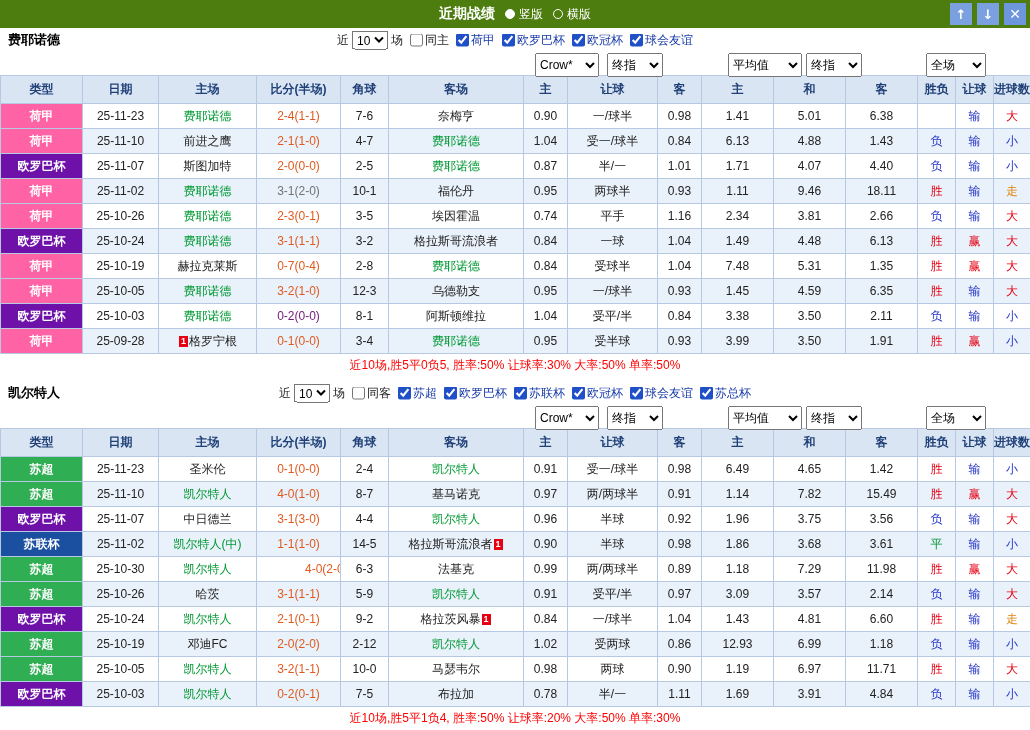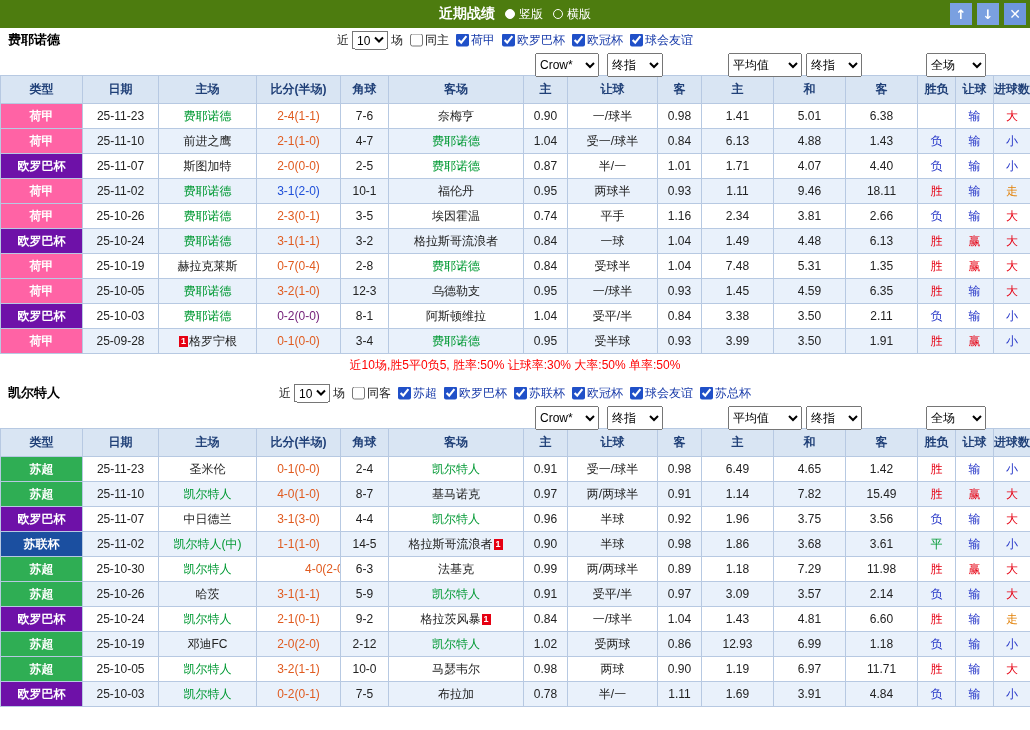--- a/index.html
+++ b/index.html
@@ -254,21 +254,21 @@
           <td>4.07</td>
           <td>4.40</td>
           <td style="color: rgb(37, 53, 200);">负</td>
           <td style="color: rgb(37, 53, 200);">输</td>
           <td style="color: rgb(37, 53, 200);">小</td>
         </tr>
         <tr class="alt">
           <td class="type" style="background: rgb(255, 99, 165);">荷甲</td>
           <td>25-11-02</td>
           <td><span style="color: rgb(0, 153, 51);">费耶诺德</span></td>
-          <td style="color: #1d4ed8;">3-1(2-0)</td>
+          <td style="color: #737373;">3-1(2-0)</td>
           <td>10-1</td>
           <td><span>福伦丹</span></td>
           <td>0.95</td>
           <td>两球半</td>
           <td>0.93</td>
           <td>1.11</td>
           <td>9.46</td>
           <td>18.11</td>
           <td style="color: rgb(230, 0, 18);">胜</td>
           <td style="color: rgb(37, 53, 200);">输</td>
@@ -623,13 +623,14 @@
           <td>1.11</td>
           <td>1.69</td>
           <td>3.91</td>
           <td>4.84</td>
           <td style="color: rgb(37, 53, 200);">负</td>
           <td style="color: rgb(37, 53, 200);">输</td>
           <td style="color: rgb(37, 53, 200);">小</td>
         </tr>
       </tbody>
     </table>
+  <div class="summary">近10场,胜5平1负4, 胜率:50% 让球率:20% 大率:50% 单率:30%</div>
 </div>
 
 </body></html>

